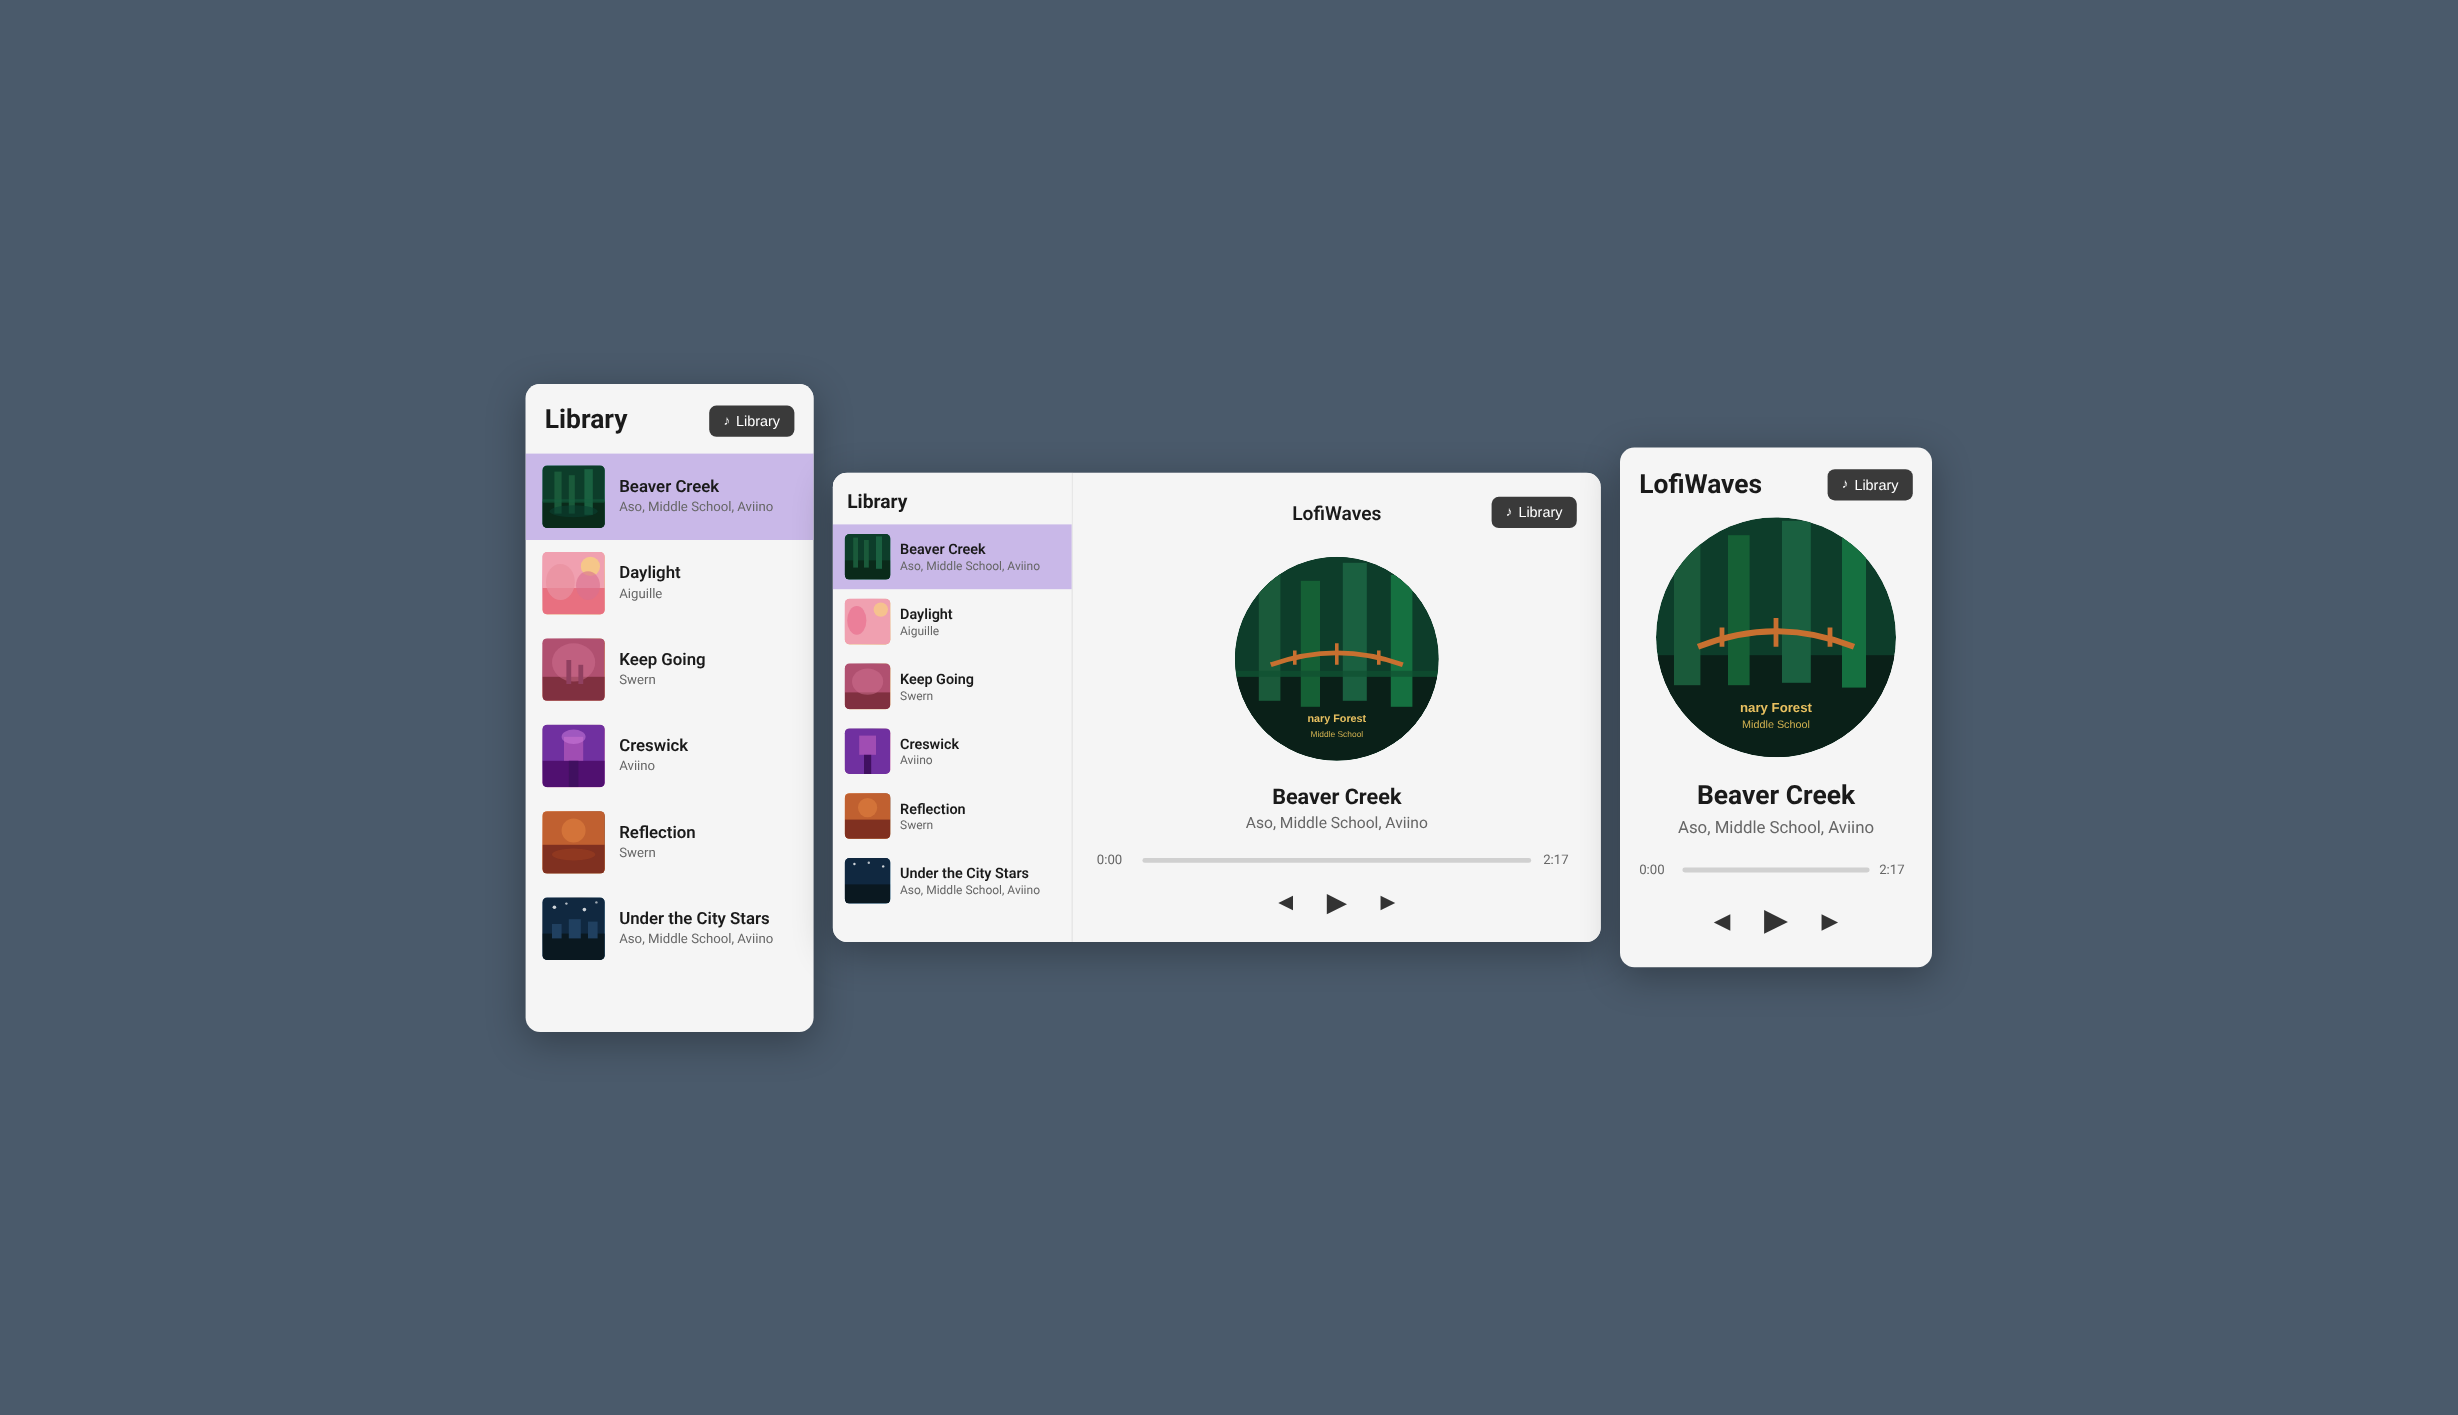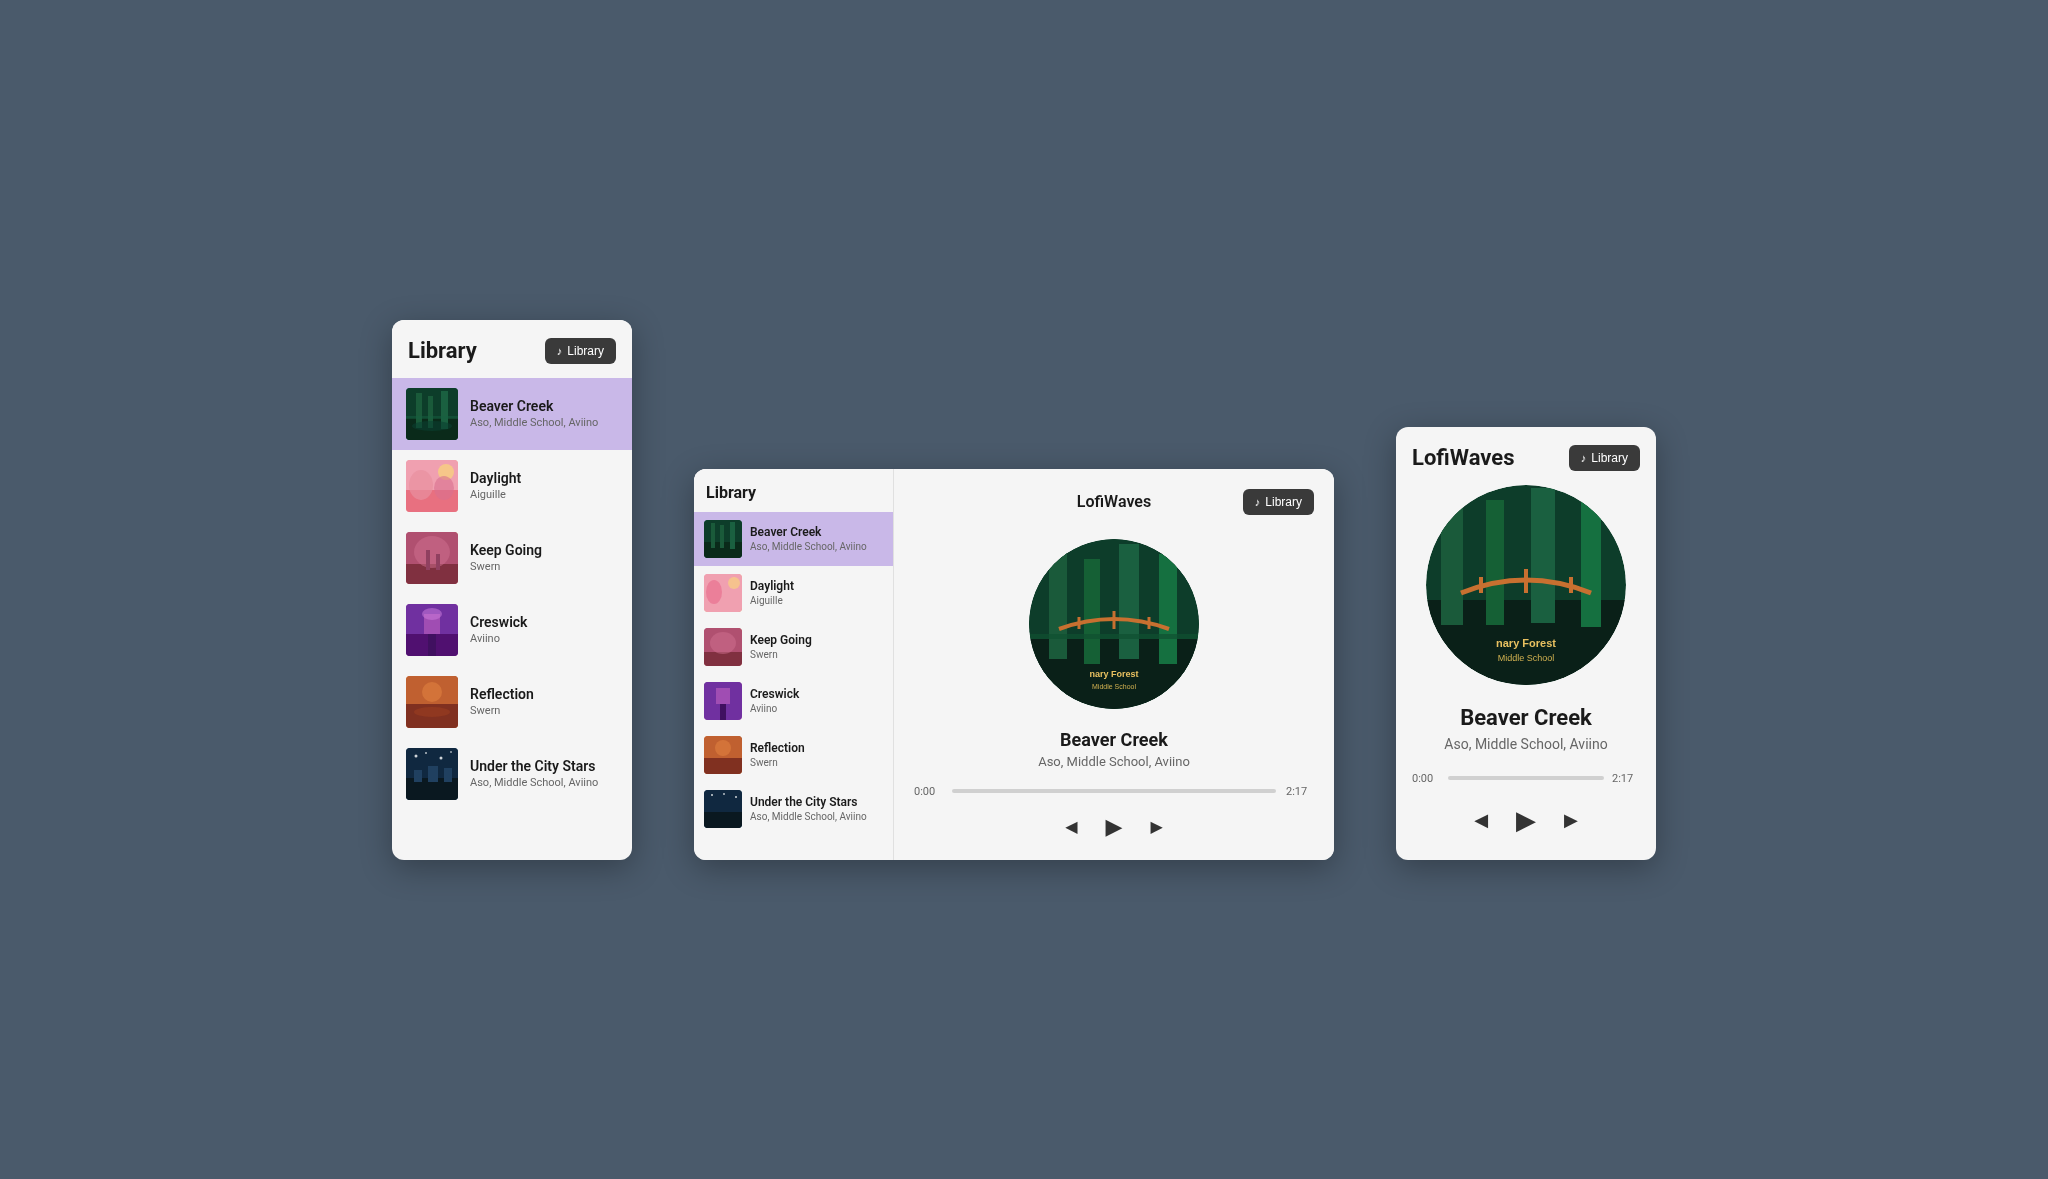--- a/index.html
+++ b/index.html
@@ -9,22 +9,22 @@
       height: 1179px;
       display: flex;
       align-items: center;
       justify-content: center;
       font-family: -apple-system, BlinkMacSystemFont, 'Segoe UI', Roboto, sans-serif;
       overflow: hidden;
     }
 
     .scene {
       display: flex;
-      align-items: flex-end;
-      gap: 62px;
+      align-items: center;
+      gap: 16px;
       position: relative;
     }
 
     
     .card {
       background: #f5f5f5;
       border-radius: 12px;
       overflow: hidden;
       box-shadow: 0 8px 32px rgba(0,0,0,0.3);
     }

